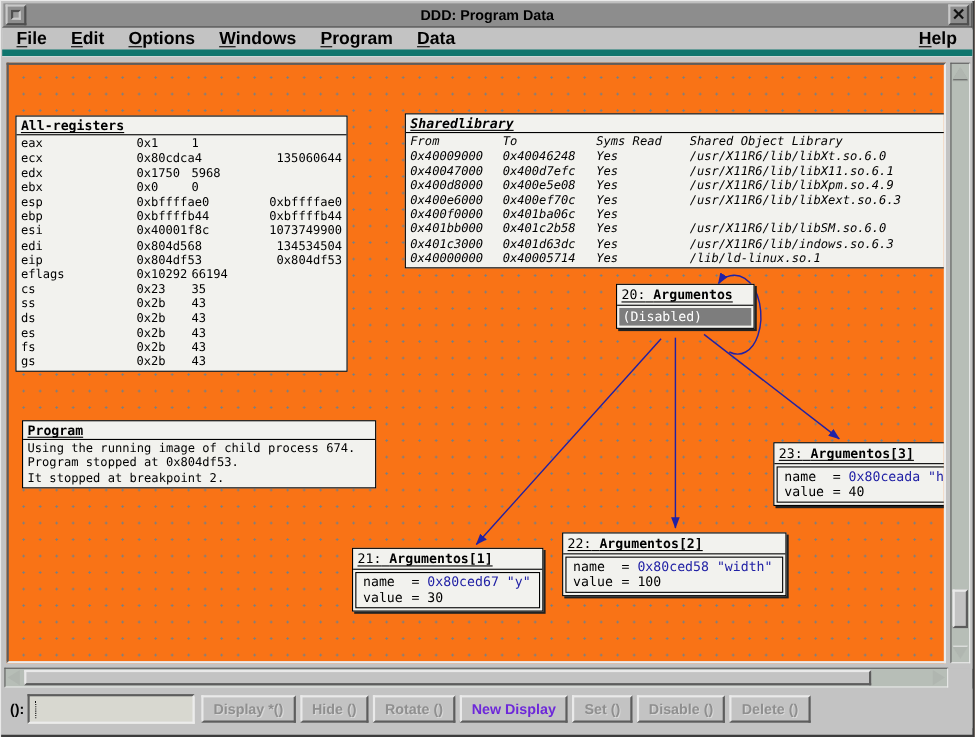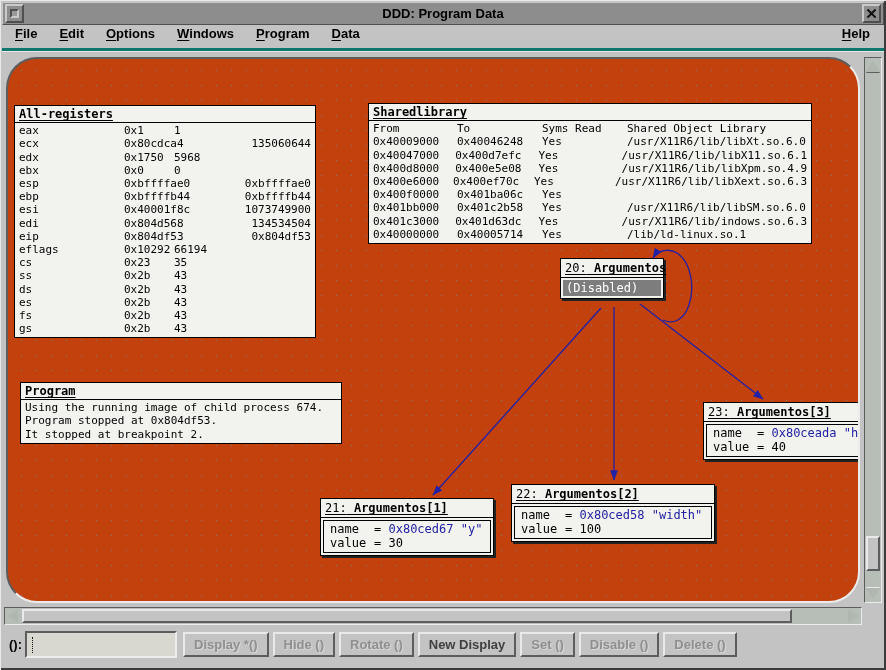--- a/index.html
+++ b/index.html
@@ -21,35 +21,34 @@
     border-top:2px solid #c9c9c9;border-left:2px solid #c9c9c9;
     border-bottom:2px solid #4f4f4f;border-right:2px solid #4f4f4f;
     display:flex;align-items:center;justify-content:center;}
   .tb-btn .inner-square{width:9px;height:9px;background:#9a9a9a;
     border-top:2px solid #4f4f4f;border-left:2px solid #4f4f4f;
     border-bottom:2px solid #c9c9c9;border-right:2px solid #c9c9c9;}
   .tb-btn .x-glyph{font-size:15px;font-weight:bold;line-height:1;color:#111;margin-top:-1px;}
   
   #menubar{
     position:absolute;left:2px;top:26px;right:2px;height:25px;background:#c3c3c3;
-    display:flex;align-items:flex-start;font-weight:bold;font-size:13px;color:#000;
-    border-bottom:3px solid #0f766e;box-shadow:0 1px 0 #e8e8e8;
+    display:flex;align-items:flex-end;font-weight:bold;font-size:16px;color:#000;
+    border-bottom:6px solid #0f766e;box-shadow:0 1px 0 #e8e8e8;
   }
   .menu-item{margin-left:22px;cursor:default;}
   .menu-item:first-child{margin-left:13px;}
   #menu-help{margin-left:auto;margin-right:14px;}
   .menu-item u{text-decoration:underline;text-underline-offset:2px;}
   
   #main{position:absolute;left:2px;top:52px;width:882px;height:556px;background:#c3c3c3;}
   #canvas{
-    position:absolute;left:4px;top:5px;width:854px;height:546px;background:#c2410c;
+    position:absolute;left:4px;top:5px;width:854px;height:546px;background:#f97316;
     border-top:2px solid #5d5d5d;border-left:2px solid #5d5d5d;
     border-bottom:2px solid #ececec;border-right:2px solid #ececec;
     overflow:hidden;
-    border-radius:31px;
   }
   #canvas-inner{
     position:absolute;left:0;top:0;width:850px;height:542px;
     background-image:radial-gradient(circle,#7e7e7e 0.9px,transparent 1px);
     background-size:15px 15px;background-position:6px 4px;
     font-family:"DejaVu Sans Mono",monospace;
   }
   
   .info-box{position:absolute;background:#f2f2ee;border:1px solid #000;font-size:11px;line-height:13.2px;color:#000;}
   .info-title{font-weight:bold;font-size:12px;padding:2px 4px 1px 4px;border-bottom:1px solid #000;text-decoration:underline;text-underline-offset:2px;}
@@ -86,21 +85,21 @@
   #cmdrow{position:absolute;left:2px;top:626px;width:882px;height:36px;background:#c3c3c3;display:flex;align-items:center;}
   #cmd-prompt{font-weight:bold;font-size:13px;margin-left:7px;color:#000;}
   #cmd-input{
     width:152px;height:27px;margin-left:3px;background:#d8d8d0;position:relative;
     border-top:2px solid #5d5d5d;border-left:2px solid #5d5d5d;
     border-bottom:2px solid #ececec;border-right:2px solid #ececec;
   }
   #cmd-input input{position:absolute;left:3px;top:2px;width:140px;height:18px;border:0;background:transparent;outline:none;font-family:"DejaVu Sans Mono",monospace;font-size:12px;}
   #cmd-caret{position:absolute;left:5px;top:4px;width:1px;height:16px;border-left:1px dotted #111;}
   .btn{
-    height:25px;margin-left:4px;padding:0 9px;background:#c3c3c3;color:#404040;
+    height:25px;margin-left:4px;padding:0 9px;background:#c3c3c3;color:#6d28d9;
     font-family:"Liberation Sans",sans-serif;font-weight:bold;font-size:13px;
     border-top:2px solid #e9e9e9;border-left:2px solid #e9e9e9;
     border-bottom:2px solid #5d5d5d;border-right:2px solid #5d5d5d;
     white-space:nowrap;
   }
   .btn.disabled{color:#8f8f8f;text-shadow:1px 1px 0 #d8d8d8;}
   .btn:first-of-type{margin-left:6px;text-align:right;}
 </style>
 </head>
 <body>
@@ -223,21 +222,21 @@
                 <span class="reg-dec">43</span>
               </div>
               <div class="reg-row">
                 <span class="reg-name">gs</span>
                 <span class="reg-hex">0x2b</span>
                 <span class="reg-dec">43</span>
               </div>
             </div>
         </div>
 
-        <div class="info-box" style="left:360px;top:44px;width:444px;">
+        <div class="info-box" style="left:360px;top:44px;width:512px;font-style:italic;">
           <div class="info-title">Sharedlibrary</div>
           <div class="info-body" id="sharedlib-body">
               <div class="lib-row">
                 <span class="lib-c0">From</span>
                 <span class="lib-c1">To</span>
                 <span class="lib-c2">Syms Read</span>
                 <span class="lib-c3">Shared Object Library</span>
               </div>
               <div class="lib-row">
                 <span class="lib-c0">0x40009000</span>
@@ -291,21 +290,21 @@
 
         <div class="info-box" style="left:12px;top:323px;width:322px;">
           <div class="info-title">Program</div>
           <div class="info-body" id="program-body">
               <div>Using the running image of child process 674.</div>
               <div>Program stopped at 0x804df53.</div>
               <div>It stopped at breakpoint 2.</div>
             </div>
         </div>
 
-        <div class="node" style="left:552px;top:199px;width:104px;">
+        <div class="node" style="left:552px;top:199px;width:126px;">
           <div class="node-title"><span>20:</span> <b>Argumentos</b></div>
           <div class="node-status">(Disabled)</div>
         </div>
 
         <div class="node" style="left:312px;top:439px;width:174px;">
           <div class="node-title"><span>21:</span> <b>Argumentos[1]</b></div>
           <div class="node-valbox">
             <div class="field-row"><span class="fkey">name</span><span>=</span>&nbsp;<span class="fval-blue">0x80ced67 "y"</span></div>
             <div class="field-row"><span class="fkey">value</span><span>=</span>&nbsp;<span>30</span></div>
           </div>

